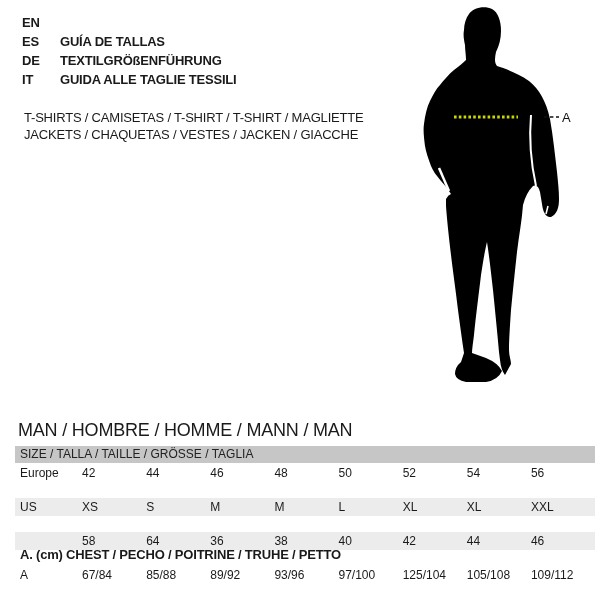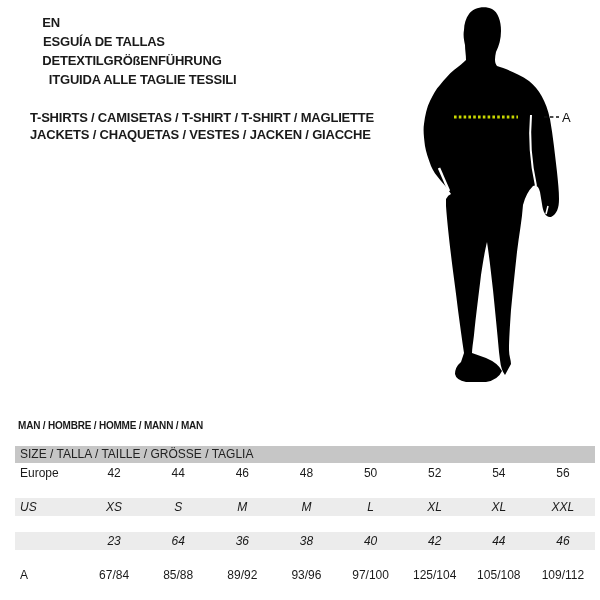--- a/index.html
+++ b/index.html
@@ -2,37 +2,37 @@
 <html><head>
 <meta charset="utf-8">
 <style>
   html,body { margin:0; padding:0; background:#fff; }
   #page {
     position:relative; width:600px; height:600px; background:#ffffff;
     font-family:"Liberation Sans", sans-serif; color:#1a1a1a; overflow:hidden;
   }
   
   .lang-block { position:absolute; left:22px; top:13px; }
-  .lang-row { display:flex; line-height:19px; font-size:13px; font-weight:bold; letter-spacing:-0.2px;text-align:right; }
+  .lang-row { display:flex; line-height:19px; font-size:13px; font-weight:bold; letter-spacing:-0.2px; }
   .lang-code { width:38px; }
   
-  .categories { position:absolute; left:30px; top:109px; font-size:13px; font-weight:bold; line-height:17px; letter-spacing:-0.2px; }
+  .categories { position:absolute; left:24px; top:109px; font-size:13px; font-weight:normal; line-height:17px; letter-spacing:-0.2px; }
   
   .figure-wrap { position:absolute; left:408px; top:0; width:165px; height:395px; }
   .figure-wrap svg { display:block; }
   .measure-letter { font-family:"Liberation Sans", sans-serif; font-size:13px; fill:#111; }
   
-  .section-title { position:absolute; left:18px; top:420px; font-size:10px; font-weight:bold; letter-spacing:-0.2px; }
+  .section-title { position:absolute; left:18px; top:420px; font-size:18px; font-weight:normal; letter-spacing:-0.2px; }
   
   .size-table { position:absolute; left:15px; top:446px; width:580px; font-size:12px; }
   .t-header { background:#c6c6c6; padding:1px 0 2px 5px; margin-bottom:1px; color:#222; }
   .trow { display:flex; padding:2px 0; margin-bottom:16px; }
-  .trow.shaded { background:#ececec;font-style:italic; }
+  .trow.shaded { background:#ececec; }
   .tlabel { width:62px; padding-left:5px; }
-  .tcell { flex:1; text-align:center; }
+  .tcell { flex:1; text-align:left; }
   
   .footnote { position:absolute; left:20px; top:547px; font-size:13px; font-weight:bold; letter-spacing:-0.2px; }
 </style>
 </head>
 <body>
 
 <div id="page">
 
   <div class="lang-block">
       <div class="lang-row">
@@ -141,21 +141,21 @@
           <div class="tcell">S</div>
           <div class="tcell">M</div>
           <div class="tcell">M</div>
           <div class="tcell">L</div>
           <div class="tcell">XL</div>
           <div class="tcell">XL</div>
           <div class="tcell">XXL</div>
         </div>
         <div class="trow shaded">
       <div class="tlabel"></div>
-    <div class="tcell">23</div>
+    <div class="tcell">58</div>
           <div class="tcell">64</div>
           <div class="tcell">36</div>
           <div class="tcell">38</div>
           <div class="tcell">40</div>
           <div class="tcell">42</div>
           <div class="tcell">44</div>
           <div class="tcell">46</div>
         </div>
         <div class="trow">
       <div class="tlabel">A</div>
@@ -164,14 +164,15 @@
           <div class="tcell">89/92</div>
           <div class="tcell">93/96</div>
           <div class="tcell">97/100</div>
           <div class="tcell">125/104</div>
           <div class="tcell">105/108</div>
           <div class="tcell">109/112</div>
         </div>
       </div>
   </div>
 
+  <div class="footnote">A. (cm) CHEST / PECHO / POITRINE / TRUHE / PETTO</div>
 
 </div>
 
 </body></html>

